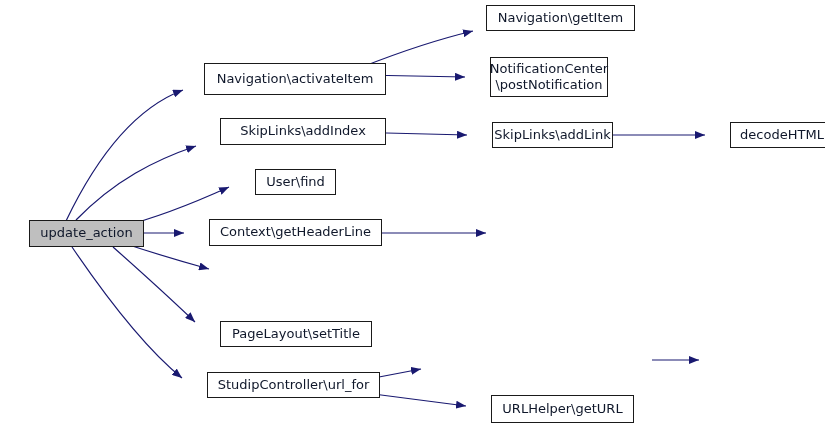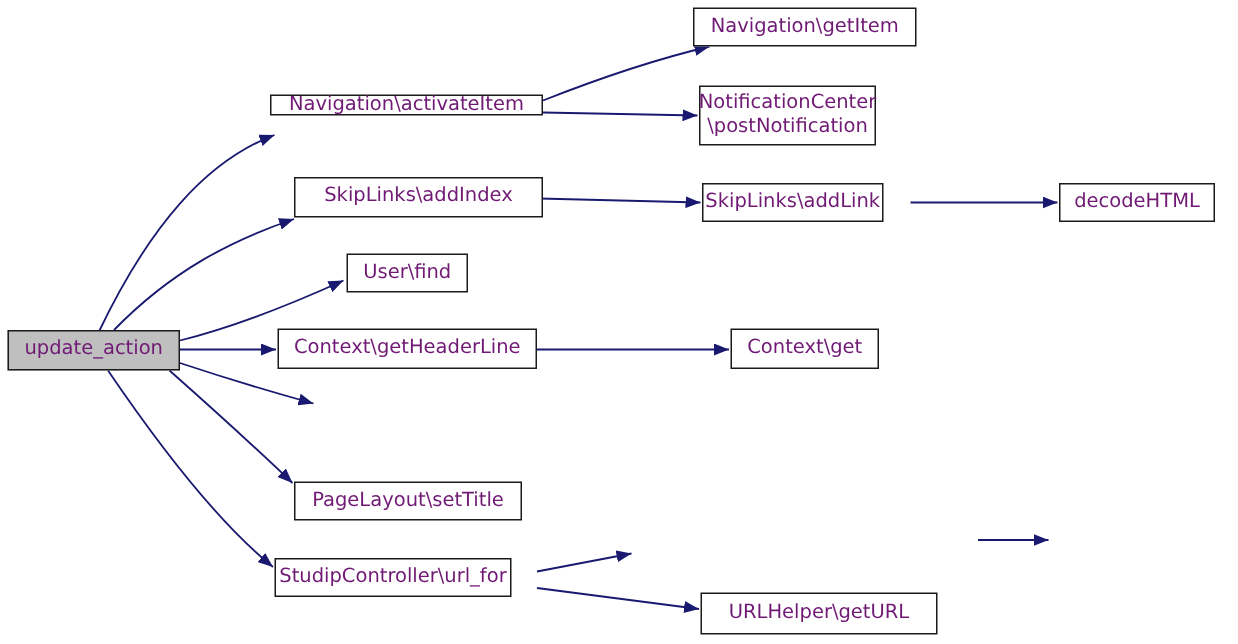--- a/index.html
+++ b/index.html
@@ -20,29 +20,30 @@
     stroke: var(--edge-color, #191970);
     stroke-width: 1.2;
     fill: none;
   }
   .arrowhead { fill: var(--edge-color, #191970); }
   .node {
     position: absolute;
     box-sizing: border-box;
     background: var(--node-fill, #ffffff);
     border: 1px solid var(--node-border, #1a1a1a);
-    color: #701a75;
+    color: #0f172a;
     font-size: 13px;
     line-height: 1.25;
     display: flex;
     align-items: center;
     justify-content: center;
     text-align: center;
     white-space: pre-line;
     cursor: pointer;
+    margin-left: 24px;
   }
   .node.highlight {
     background: var(--highlight-fill, #bfbfbf);
     cursor: default;
   }
 </style>
 </head>
 <body>
 
 <div id="canvas">
@@ -65,41 +66,40 @@
     <path class="edge" marker-end="url(#arrow)" d="M 346,132 L 467,135"></path>
     <path class="edge" marker-end="url(#arrow)" d="M 607,135 L 705,135"></path>
     <path class="edge" marker-end="url(#arrow)" d="M 358,233 L 486,233"></path>
     <path class="edge" marker-end="url(#arrow)" d="M 358,381 L 421,369"></path>
     <path class="edge" marker-end="url(#arrow)" d="M 358,392 L 466,406"></path>
     <path class="edge" marker-end="url(#arrow)" d="M 652,360 L 699,360"></path>
   </svg>
 
   <div class="node highlight" style="left:5px; top:220px; width:115px; height:27px;">update_action</div>
 
-  <div class="node" style="left:180px; top:63px; width:182px; height:14px;">Navigation\activateItem</div>
+  <div class="node" style="left:180px; top:63px; width:182px; height:32px;">Navigation\activateItem</div>
 
   <div class="node" style="left:462px; top:5px; width:149px; height:26px;">Navigation\getItem</div>
 
   <div class="node" style="left:466px; top:57px; width:118px; height:40px;">NotificationCenter
 \postNotification</div>
 
   <div class="node" style="left:196px; top:118px; width:166px; height:27px;">SkipLinks\addIndex</div>
 
   <div class="node" style="left:468px; top:122px; width:121px; height:26px;">SkipLinks\addLink</div>
 
   <div class="node" style="left:706px; top:122px; width:104px; height:26px;">decodeHTML</div>
 
   <div class="node" style="left:231px; top:169px; width:81px; height:26px;">User\find</div>
 
   <div class="node" style="left:185px; top:219px; width:173px; height:27px;">Context\getHeaderLine</div>
 
-  <div class="node" style="left:487px; top:219px; width:99px; height:27px;">Context\get</div>
 
 
   <div class="node" style="left:196px; top:321px; width:152px; height:26px;">PageLayout\setTitle</div>
 
-  <div class="node" style="left:183px; top:372px; width:158px; height:26px;">StudipController\url_for</div>
+  <div class="node" style="left:183px; top:372px; width:173px; height:26px;">StudipController\url_for</div>
 
 
 
-  <div class="node" style="left:467px; top:395px; width:158px; height:28px;">URLHelper\getURL</div>
+  <div class="node" style="left:467px; top:395px; width:143px; height:28px;">URLHelper\getURL</div>
 
 </div>
 
 </body></html>

